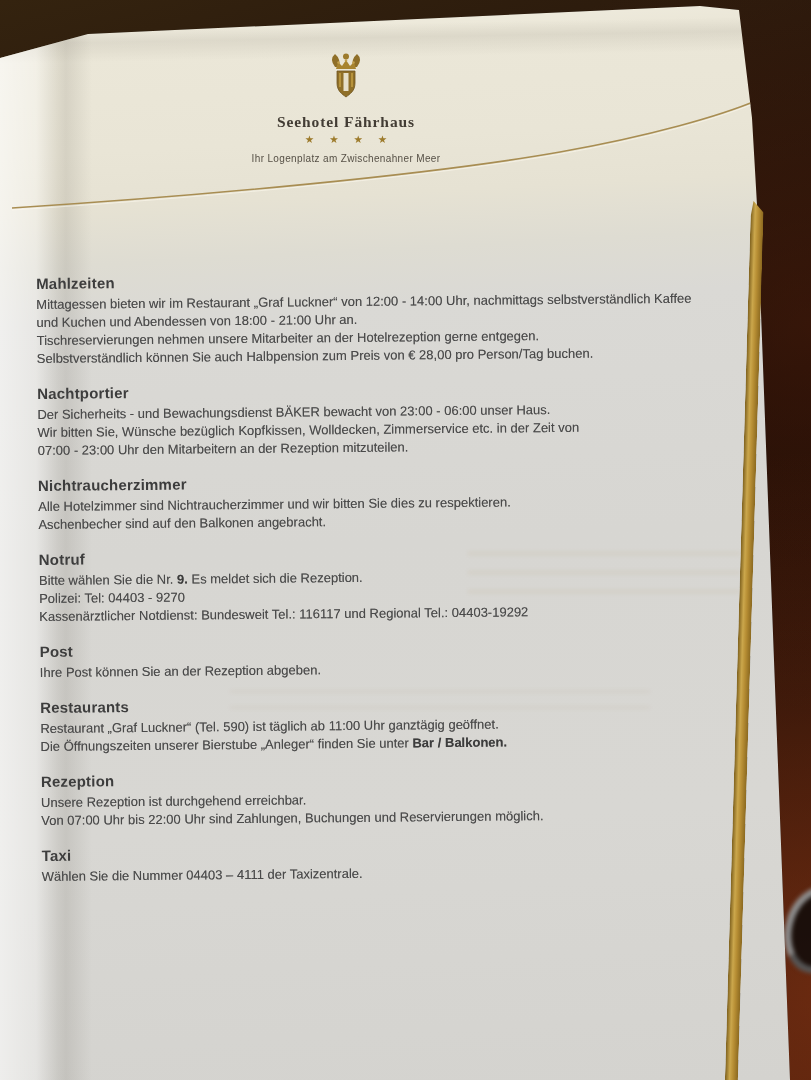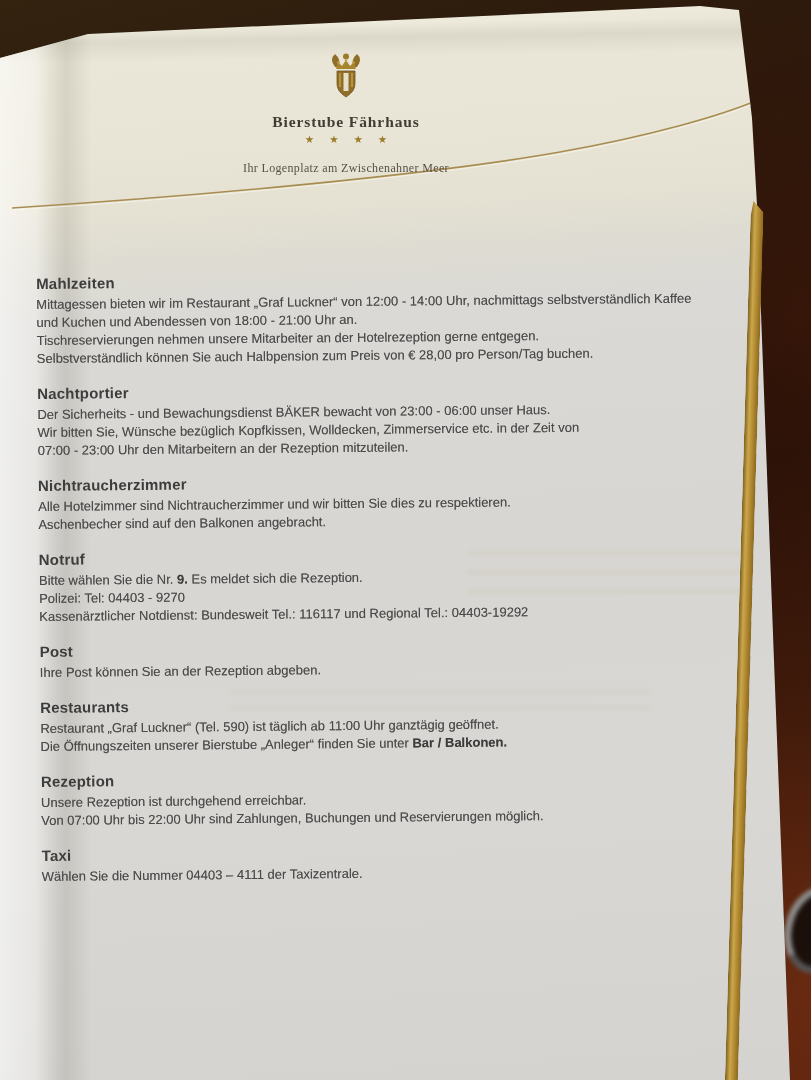--- a/index.html
+++ b/index.html
@@ -43,21 +43,21 @@
 
   
   .swoosh{position:absolute;left:0;top:0;z-index:5;pointer-events:none;}
 
   
   .letterhead{position:absolute;left:240px;top:52px;width:212px;text-align:center;z-index:6;}
   .crest{display:inline-block;}
   .hotel-name{margin:5px 0 0 0;font-family:"Liberation Serif",serif;font-weight:600;
     font-size:15.5px;letter-spacing:0.9px;color:#423c34;}
   .stars{margin-top:2px;font-size:10.5px;letter-spacing:6px;color:#9d7b2c;text-indent:6px;}
-  .tagline{margin-top:16px;font-family:Liberation Serif, serif;font-size:12px;
+  .tagline{margin-top:8px;font-family:Liberation Sans, sans-serif;font-size:10px;
     letter-spacing:0.35px;color:#565046;}
 
   
   .content{position:absolute;left:36px;top:274px;width:690px;z-index:6;
     transform:rotate(-0.55deg);transform-origin:0 0;color:#4a4a4a;}
   .sec{margin:0 0 16px 0;}
   .sec h2{margin:0 0 2px 0;font-size:15px;line-height:20px;font-weight:700;color:#3d3d3d;
     letter-spacing:0.2px;}
   .sec p{margin:0;font-size:13px;line-height:18px;white-space:nowrap;
     text-shadow:0 0 0.4px rgba(70,70,70,0.5);}
@@ -98,21 +98,21 @@
         <path d="M33 15 Q39 7 33 2 Q27 7 29 15 Z" fill="#8f6f28"></path>
         <path d="M12,17 L32,17 L30,10 L26,14 L22,8 L18,14 L14,10 Z" fill="#a8842f"></path>
         <circle cx="14.5" cy="10.5" r="1.2" fill="#c4a14d"></circle>
         <circle cx="22" cy="8.5" r="1.2" fill="#c4a14d"></circle>
         <circle cx="29.5" cy="10.5" r="1.2" fill="#c4a14d"></circle>
         <path d="M13 19 L31 19 L31 31 C31 39 26 42 22 45 C18 42 13 39 13 31 Z" fill="#8f6f28" stroke="#6e5420" stroke-width="0.8"></path>
         <rect x="19.5" y="21" width="5" height="18" fill="#e6dfc9"></rect>
         <rect x="15" y="21" width="2" height="14" fill="#b7933c"></rect>
         <rect x="27" y="21" width="2" height="14" fill="#b7933c"></rect>
       </svg>
-      <h1 class="hotel-name">Bierstube Fährhaus</h1>
+      <h1 class="hotel-name">Seehotel Fährhaus</h1>
       <div class="stars">★ ★ ★ ★</div>
       <div class="tagline">Ihr Logenplatz am Zwischenahner Meer</div>
     </div>
 
     <div class="content">
 
       <section class="sec">
         <h2>Mahlzeiten</h2>
         <p>Mittagessen bieten wir im Restaurant „Graf Luckner“ von 12:00 - 14:00 Uhr, nachmittags selbstverständlich Kaffee</p>
         <p>und Kuchen und Abendessen von 18:00 - 21:00 Uhr an.</p>

